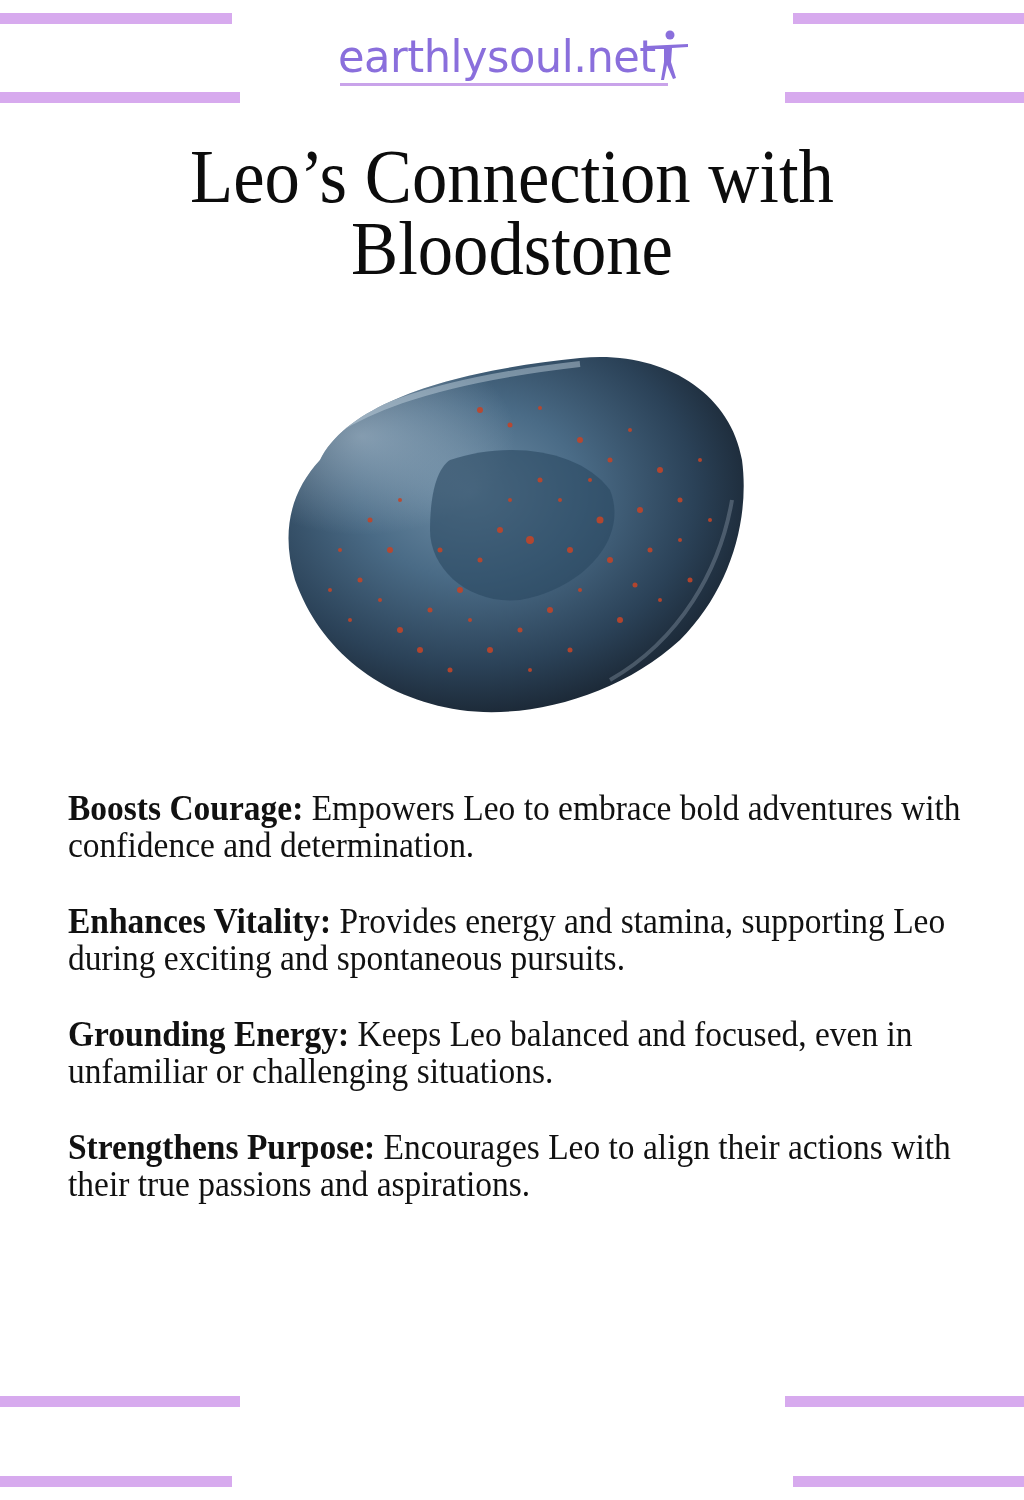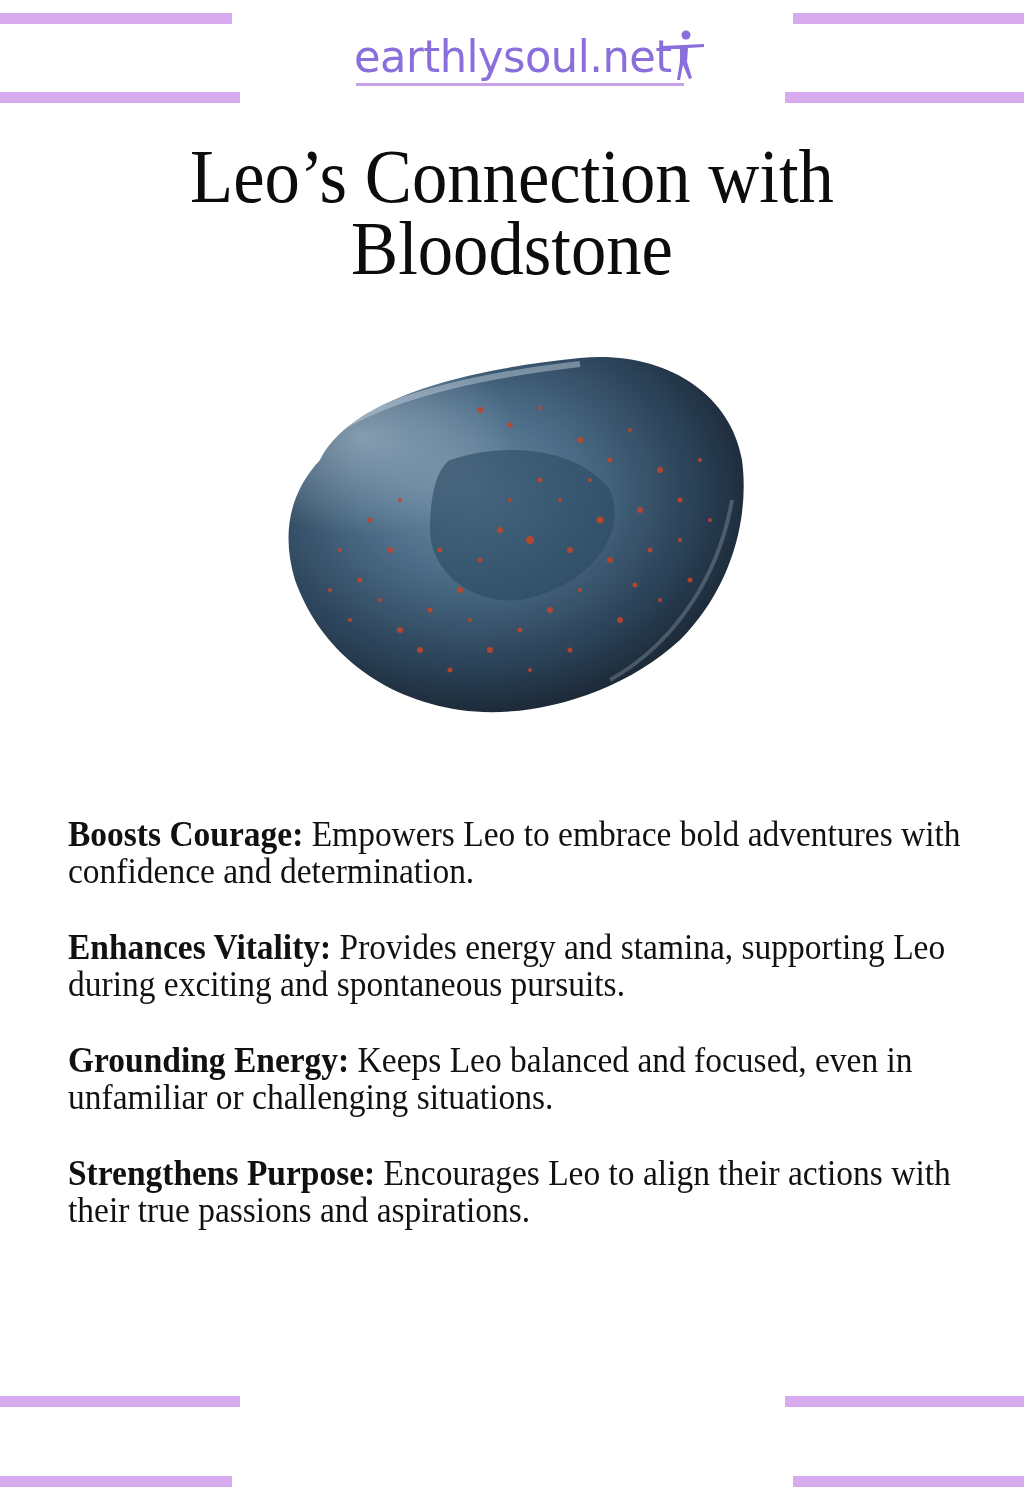--- a/index.html
+++ b/index.html
@@ -4,21 +4,21 @@
 <style>
   html, body { margin: 0; padding: 0; }
   body {
     width: 1024px; height: 1500px; position: relative; overflow: hidden;
     background: #ffffff;
     font-family: "DejaVu Serif", "Liberation Serif", serif;
     color: #111111;
   }
   .bar { position: absolute; height: 11px; background: #d7aaee; }
   .logo {
-    position: absolute; left: 354px; top: 32px; width: 348px; height: 58px; text-align: right;
+    position: absolute; left: 338px; top: 32px; width: 348px; height: 58px; text-align: right;
   }
   .logo-text {
     position: absolute; left: 0; top: 0;
     font-family: "DejaVu Sans", "Liberation Sans", sans-serif;
     font-size: 44px; font-weight: normal; letter-spacing: -0.5px;
     color: #8a6fdc; line-height: 50px; white-space: nowrap;
     transform: scaleX(0.98); transform-origin: left top;
   }
   .logo-underline {
     position: absolute; left: 2px; top: 51px; width: 328px; height: 3px;
@@ -26,21 +26,21 @@
   }
   .logo-figure { position: absolute; right: -6px; top: -4px; }
   .title {
     position: absolute; left: 0; top: 140px; width: 1024px; text-align: center;
     font-family: "Liberation Serif", "DejaVu Serif", serif;
     font-size: 76px; line-height: 72px; font-weight: normal; color: #0c0c0c;
     transform: scaleX(0.93); transform-origin: center top;
   }
   .stone { position: absolute; left: 280px; top: 350px; width: 470px; height: 370px; }
   .items {
-    position: absolute; left: 68px; top: 816px; width: 900px;
+    position: absolute; left: 68px; top: 790px; width: 900px;
   }
   .item {
     font-family: "Liberation Serif", "DejaVu Serif", serif;
     font-size: 36px; line-height: 37px; color: #111;
     margin: 0 0 39px 0;
     transform: scaleX(0.93); transform-origin: left top;
     width: 960px;
   }
   .item b { font-weight: bold; }
 </style>

